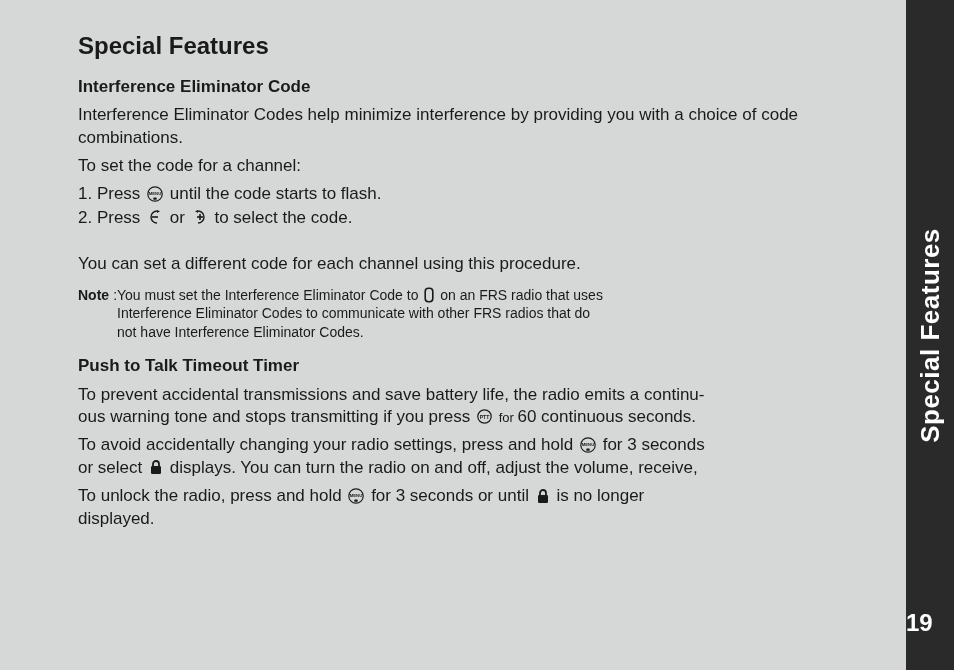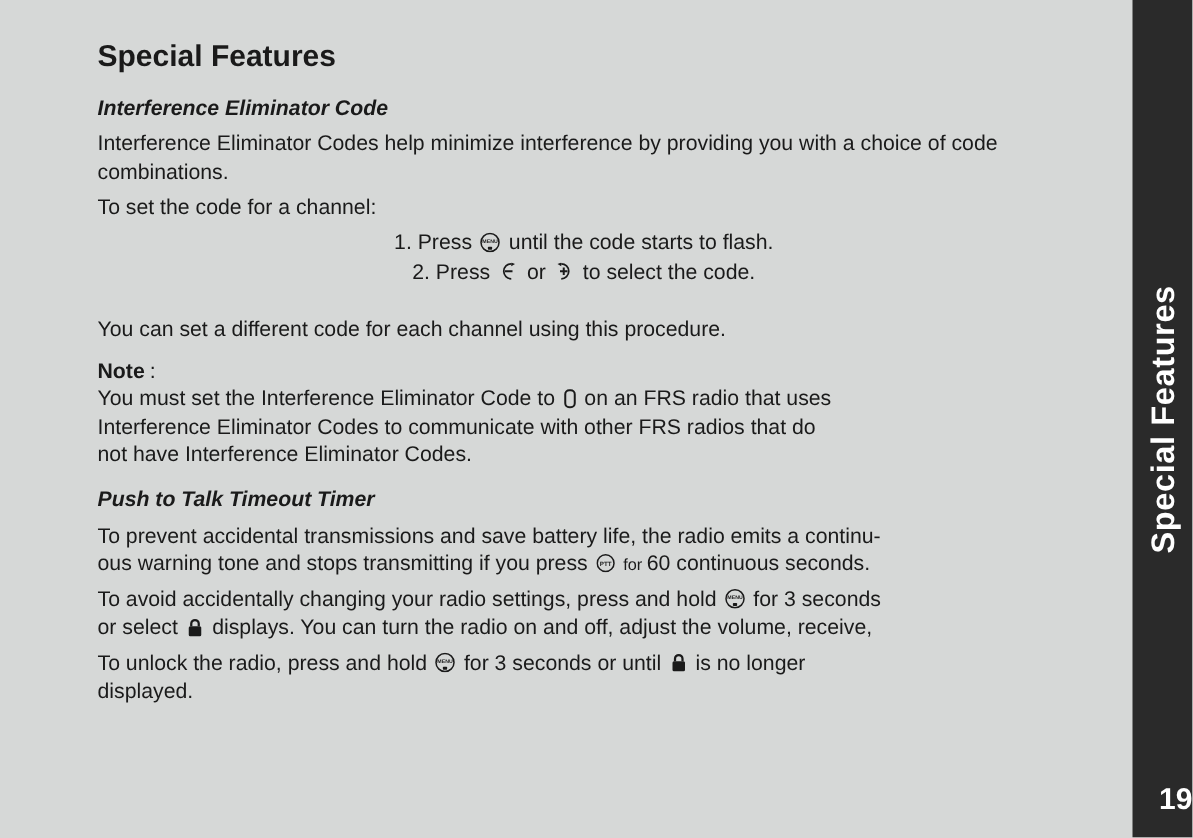--- a/index.html
+++ b/index.html
@@ -27,40 +27,37 @@
   }
   h1 {
     font-size: 24px;
     font-weight: 700;
     margin: 0 0 8px 0;
   }
   h2 {
     font-size: 17px;
     font-weight: 700;
     margin: 14px 0 4px 0;
-    font-style: italic;
   }
   p, .para, ol {
     font-size: 17px;
     margin: 6px 0;
   }
   ol {
     list-style: none;
     padding: 0;
     margin: 4px 0 24px 0;
-    text-align: center;
   }
   ol li {
     margin: 1px 0;
   }
   .note-block {
     margin: 10px 0;
     display: flex;
-    font-size: 17px;
-    flex-direction: column;
+    font-size: 14px;
   }
   .note-label {
     font-weight: 700;
     flex: 0 0 auto;
     margin-right: 4px;
   }
   .note-body {
     flex: 1 1 auto;
   }
   .icon {
@@ -94,26 +91,26 @@
     font-size: 26px;
     font-weight: 700;
     transform: rotate(-90deg);
     transform-origin: center;
     white-space: nowrap;
     letter-spacing: 0.5px;
   }
   .page-number {
     position: absolute;
     right: 0;
-    bottom: 16px;
+    bottom: 33px;
     width: 48px;
     color: #fff;
     font-size: 24px;
     font-weight: 700;
-    text-align: right;
+    text-align: left;
   }
 </style>
 </head>
 <body>
 
 <div class="page">
 
   <div class="content">
 
     <h1>Special Features</h1>

